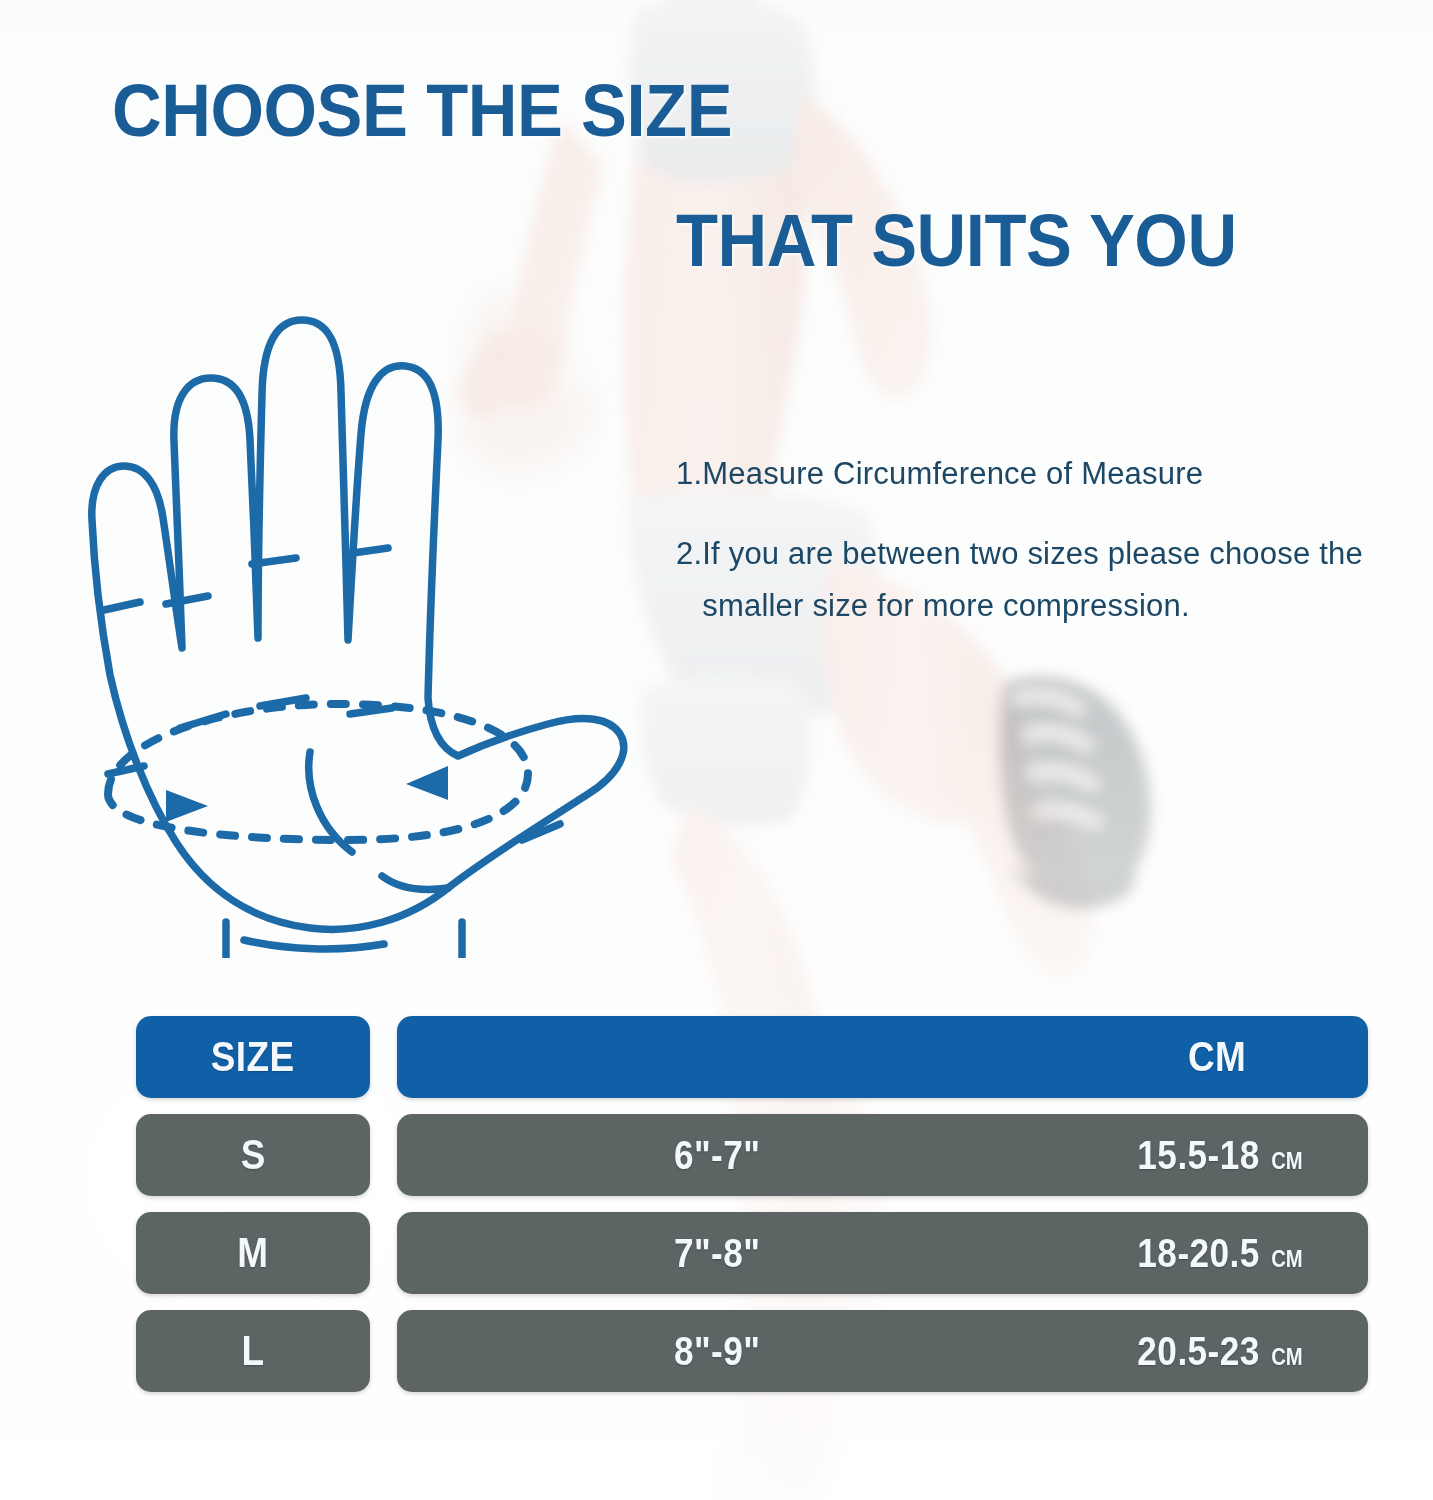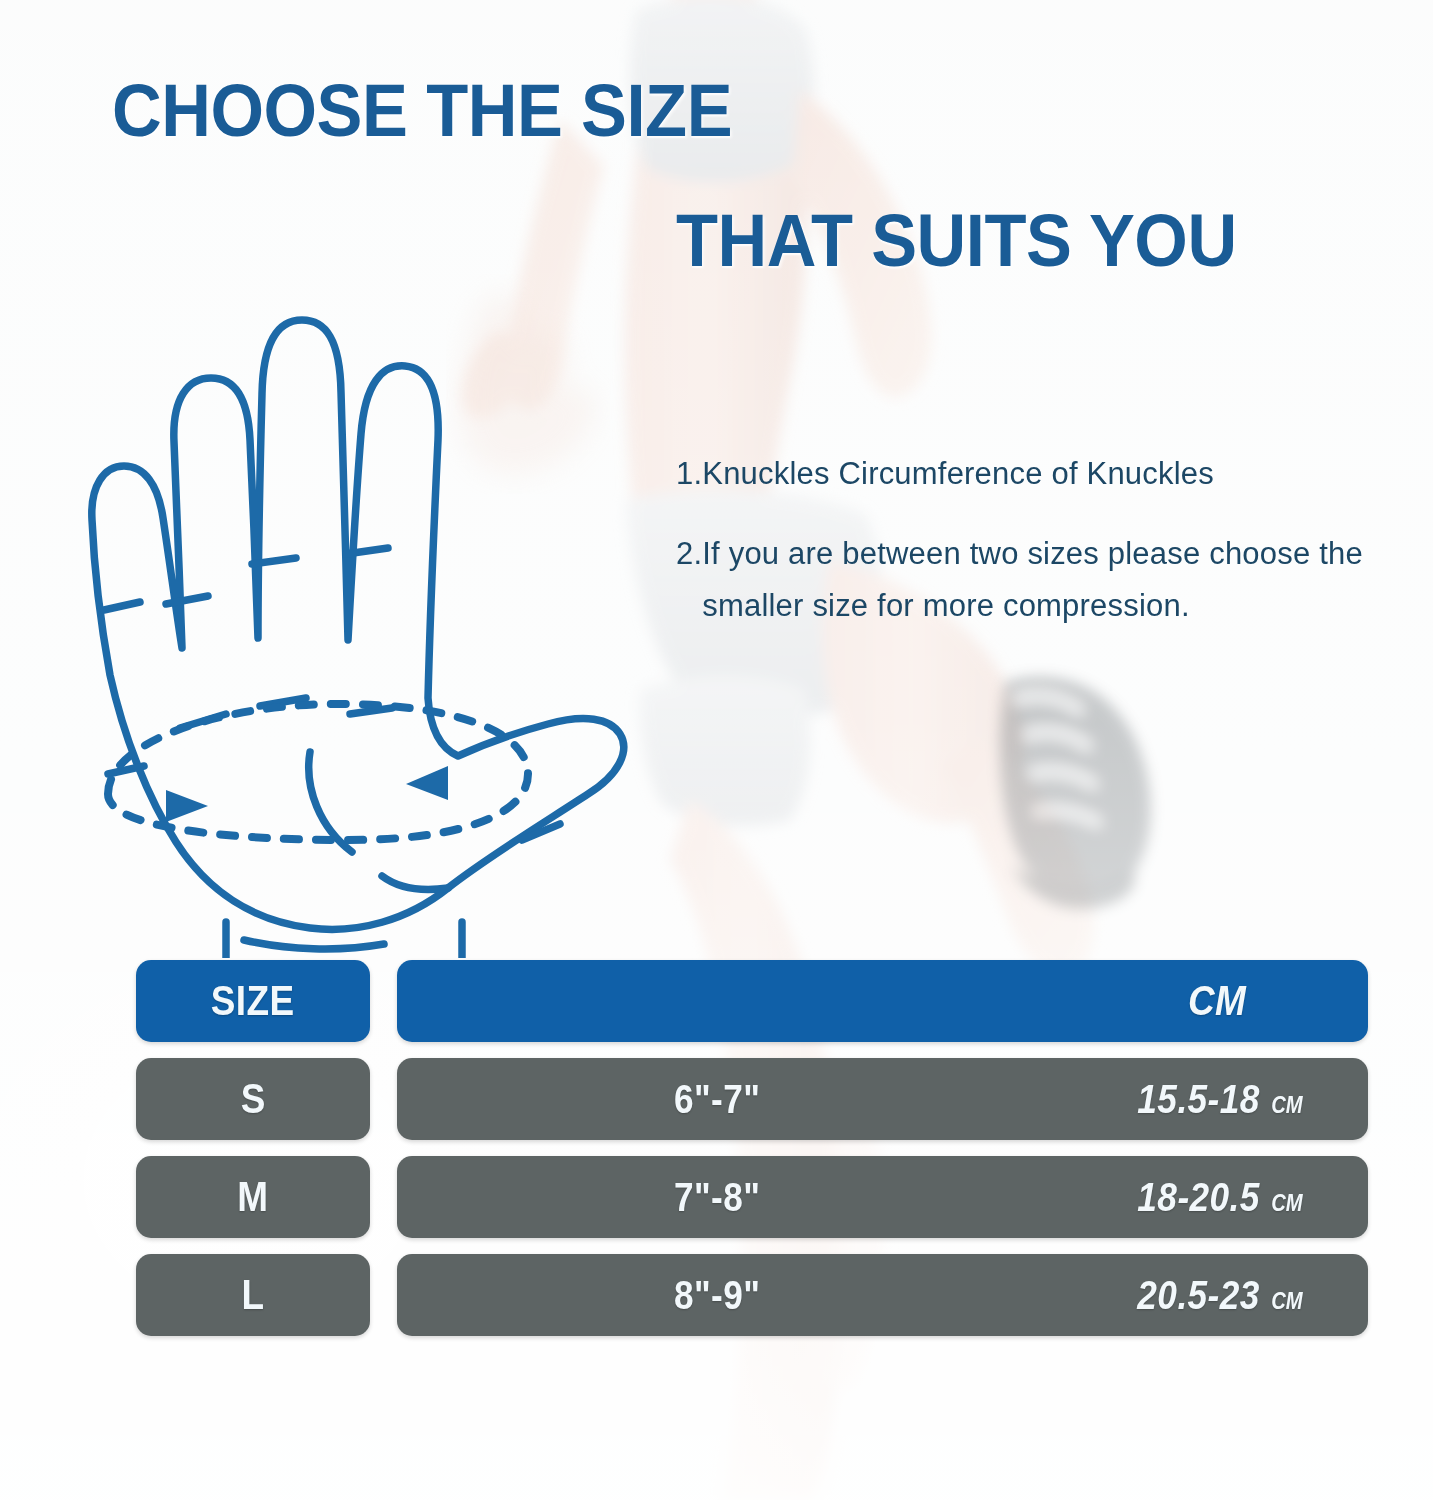--- a/index.html
+++ b/index.html
@@ -89,21 +89,21 @@
     left: 48px;
     top: 228px;
     width: 640px;
     height: 730px;
   }
 
   
   #size-table {
     position: absolute;
     left: 136px;
-    top: 960px;
+    top: 1016px;
     width: 1232px;
   }
   .table-row {
     display: flex;
     align-items: stretch;
     margin-bottom: 16px;
     height: 82px;
   }
   .cell-size {
     flex: 0 0 234px;
@@ -148,21 +148,20 @@
     justify-content: center;
   }
   .col-cm {
     position: absolute;
     left: 640px;
     width: 360px;
     text-align: left;
     display: flex;
     align-items: baseline;
     justify-content: center;
-    font-style: italic;
   }
   .unit-suffix {
     font-size: 23px;
     font-weight: bold;
     letter-spacing: 0;
     margin-left: 1px;
   }
 </style>
 </head>
 <body>
@@ -319,21 +318,21 @@
       <g fill="#1d6aa8">
         <polygon points="400,538 358,556 400,572"></polygon>
       </g>
     </svg>
   </div>
 
   <div id="instructions">
 
     <div class="instruction">
       <span class="instruction-num">1.</span>
-      <span class="instruction-text">Knuckles Circumference of Knuckles</span>
+      <span class="instruction-text">Measure Circumference of Measure</span>
     </div>
 
     <div class="instruction">
       <span class="instruction-num">2.</span>
       <span class="instruction-text">If you are between two sizes please choose the smaller size  for more compression.</span>
     </div>
 
   </div>
 
   <div id="size-table">

